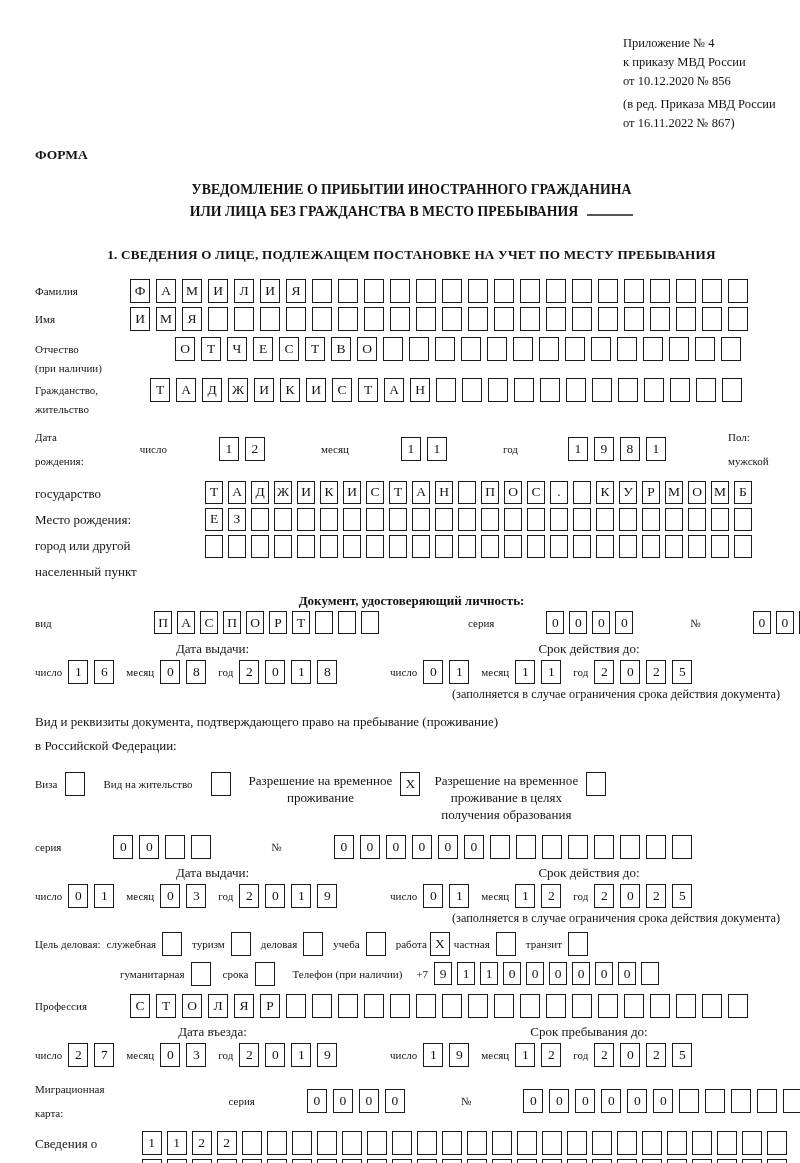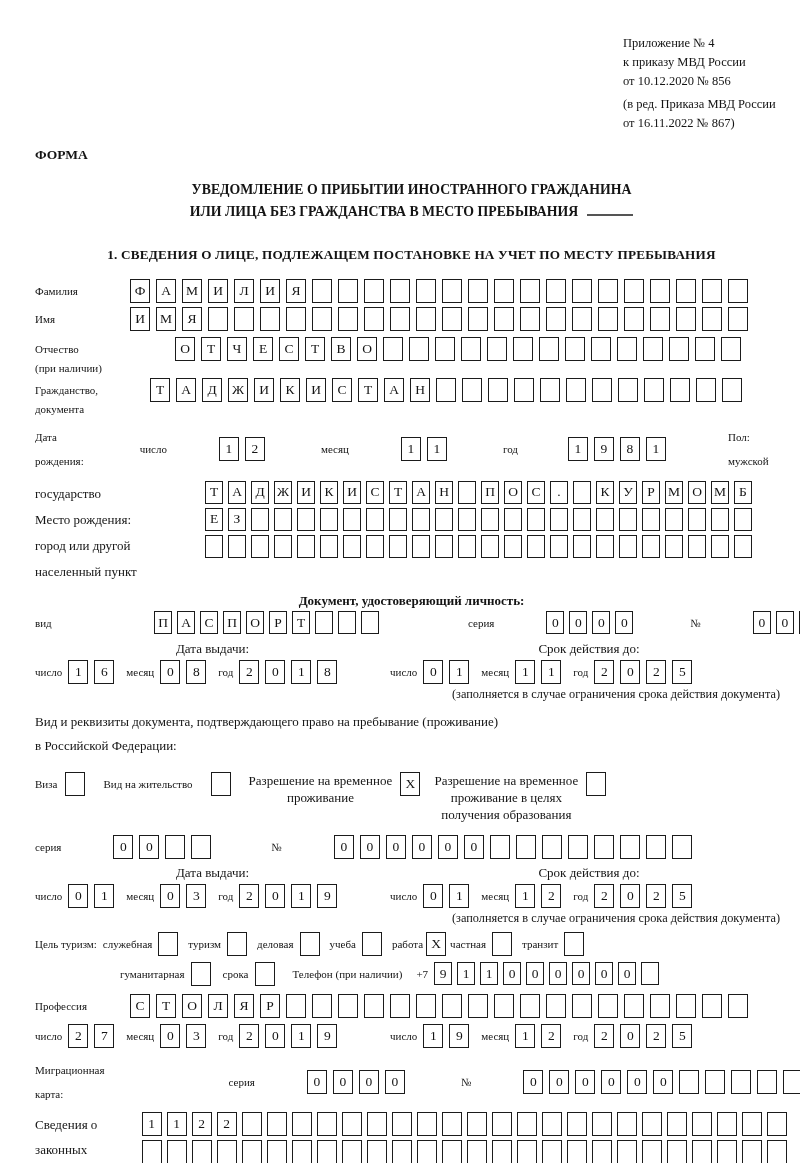--- a/index.html
+++ b/index.html
@@ -180,21 +180,21 @@
         <span class="cell"></span>
         <span class="cell"></span>
         <span class="cell"></span>
         <span class="cell"></span>
       </div>
   </div>
 
   <div class="frow" style="margin-top:2px;">
     <div class="w115">
       <div class="lbl lh24">Гражданство,</div>
-      <div class="lbl lh15">документа</div>
+      <div class="lbl lh15">жительство</div>
     </div>
     <div class="cells">
         <span class="cell">Т</span>
         <span class="cell">А</span>
         <span class="cell">Д</span>
         <span class="cell">Ж</span>
         <span class="cell">И</span>
         <span class="cell">К</span>
         <span class="cell">И</span>
         <span class="cell">С</span>
@@ -528,21 +528,21 @@
             <span class="cell">0</span>
             <span class="cell">2</span>
             <span class="cell">5</span>
           </span>
       </div>
     </div>
     <div class="dnote">(заполняется в случае ограничения срока действия документа)</div>
   </div>
 
   <div class="prow">
-    <span class="lbl">Цель туризм:</span>
+    <span class="lbl">Цель деловая:</span>
     <span class="lbl gap6">служебная</span>
     <span class="cells boxgroup">
         <span class="cell"></span>
       </span>
     <span class="lbl gap10">туризм</span>
     <span class="cells boxgroup">
         <span class="cell"></span>
       </span>
     <span class="lbl gap10">деловая</span>
     <span class="cells boxgroup">
@@ -614,20 +614,24 @@
         <span class="cell"></span>
         <span class="cell"></span>
         <span class="cell"></span>
         <span class="cell"></span>
         <span class="cell"></span>
         <span class="cell"></span>
       </div>
   </div>
 
   <div class="dates">
+    <div class="dlabels">
+      <div class="dl1">Дата въезда:</div>
+      <div class="dl2">Срок пребывания до:</div>
+    </div>
     <div class="dgroups">
       <div class="dgroup g1">
         <span class="lbl">число</span>
         <span class="cells">
             <span class="cell">2</span>
             <span class="cell">7</span>
           </span>
         <span class="lbl">месяц</span>
         <span class="cells">
             <span class="cell">0</span>

